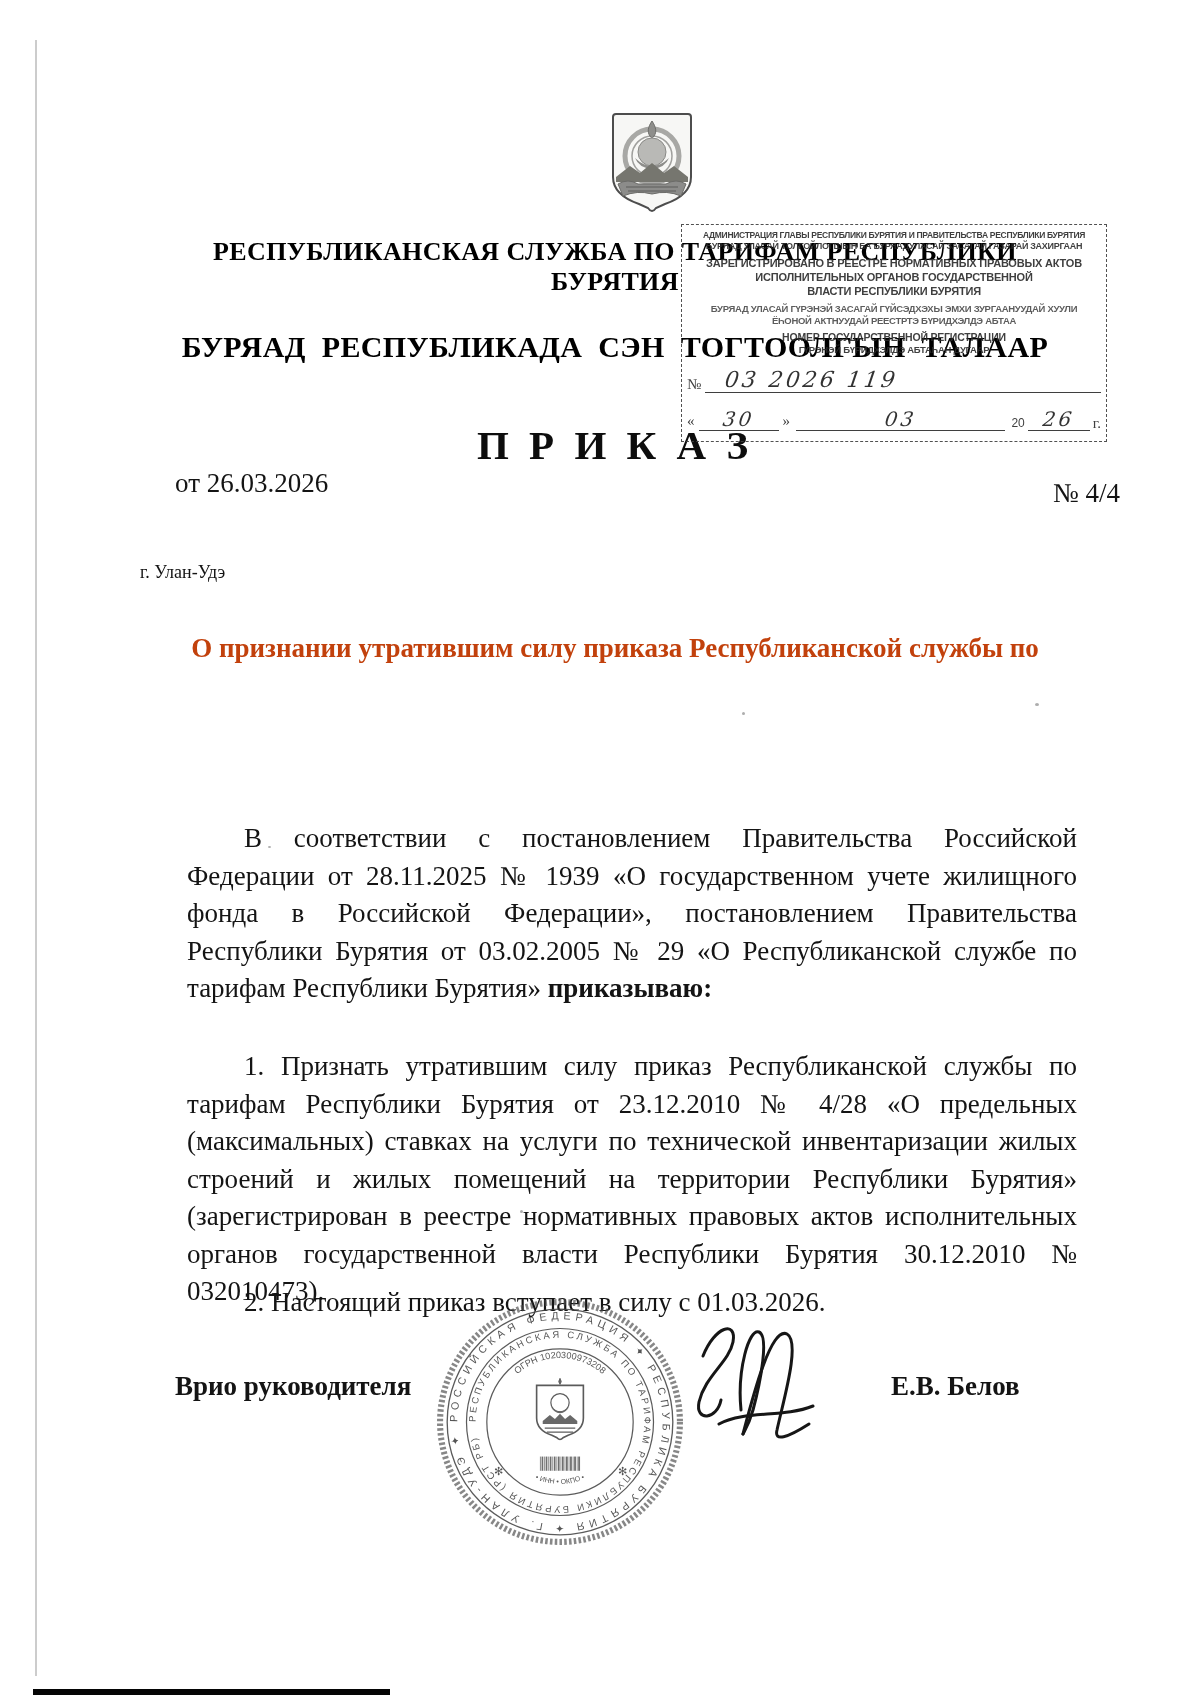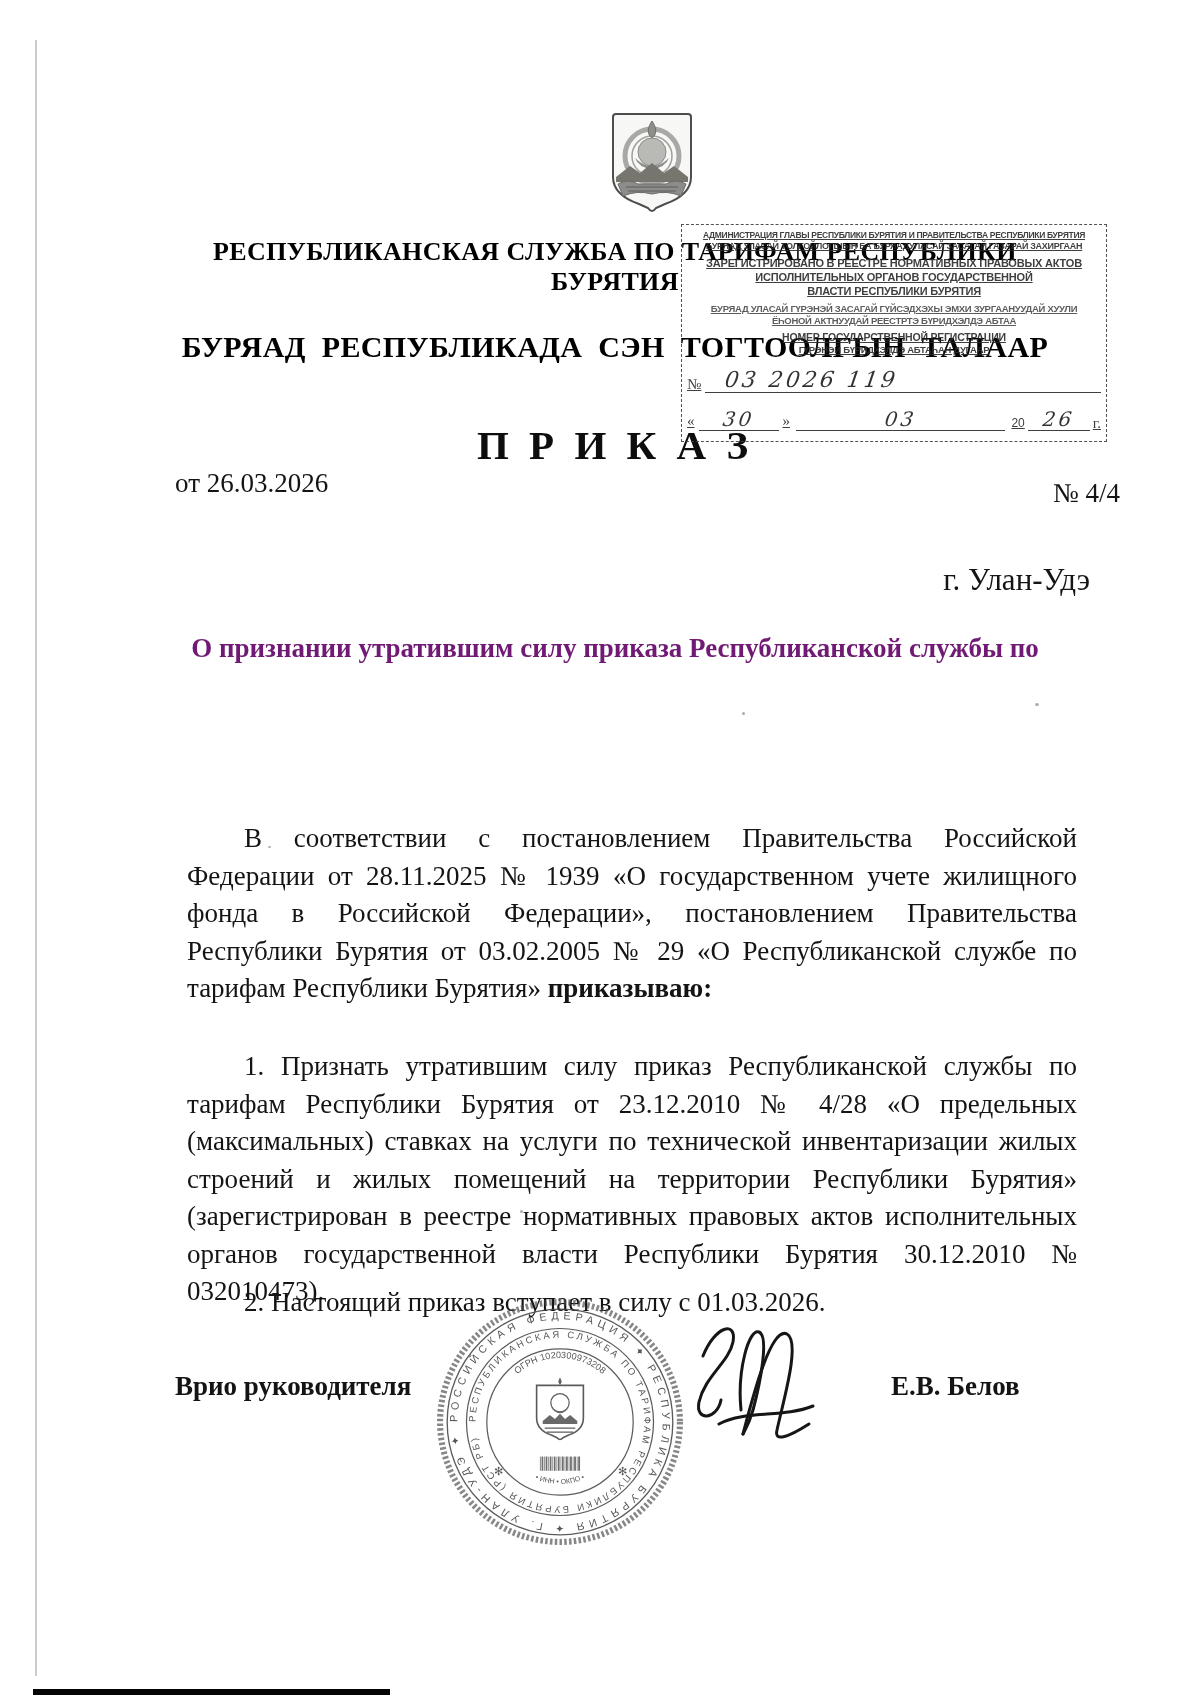--- a/index.html
+++ b/index.html
@@ -7,34 +7,34 @@
        font-family:"Liberation Serif",serif;color:#141414;}
   .abs{position:absolute;}
   
   .org-block{left:140px;width:950px;text-align:center;font-weight:bold;color:#000000;}
   .org-ru{top:237px;font-size:26px;line-height:30px;letter-spacing:.4px;}
   .org-bur{top:332px;font-size:30px;line-height:30px;word-spacing:8px;letter-spacing:.4px;}
   .doc-type{left:140px;top:421px;width:950px;text-align:center;font-weight:bold;
             font-size:41px;letter-spacing:5px;color:#0d0d0d;}
   .meta-date{left:175px;top:468px;font-size:27px;}
   .meta-num{left:1053px;top:478px;font-size:27px;}
-  .city{left:140px;top:562px;width:950px;text-align:right;font-size:31px;}
+  .city{left:140px;top:562px;width:950px;text-align:left;font-size:18px;}
   
   .title{left:130px;top:630px;width:970px;text-align:center;font-weight:bold;
-         font-size:27px;line-height:37.5px;color:#701a75;}
+         font-size:27px;line-height:37.5px;color:#c2410c;}
   
   .para{left:175px;width:890px;font-size:27px;line-height:37.5px;margin:12px;
         text-align:justify;text-indent:57px;}
   .preamble{top:808px;}
   .item1{top:1036px;}
   .item2{top:1272px;text-align:left;}
   
   .stamp{left:681px;top:224px;width:414px;border:1.5px dashed #3f3f3f;
          padding:5px 5px 10px 5px;opacity:.9;color:#2b2b2b;
-         font-family:"Liberation Sans",sans-serif;text-align:center;z-index:4;text-decoration:underline;}
+         font-family:"Liberation Sans",sans-serif;text-align:center;z-index:4;}
   .stamp div{white-space:nowrap;}
   .sl-a{font-size:8.5px;line-height:11px;font-weight:bold;letter-spacing:-.3px;}
   .sl-b{font-size:9px;line-height:11px;font-weight:bold;letter-spacing:-.3px;}
   .sl-c{font-size:11px;line-height:14px;font-weight:bold;letter-spacing:-.2px;}
   .sl-c.first{margin-top:4px;}
   .sl-d{font-size:9.5px;line-height:12px;font-weight:bold;letter-spacing:-.3px;opacity:.85;}
   .sl-d.first{margin-top:5px;}
   .sl-e{font-size:10.5px;line-height:13px;font-weight:bold;margin-top:4px;letter-spacing:-.2px;}
   .sl-f{font-size:9.5px;line-height:12px;font-weight:bold;letter-spacing:-.3px;}
   .num-row{display:flex;align-items:flex-end;margin-top:7px;height:30px;}

